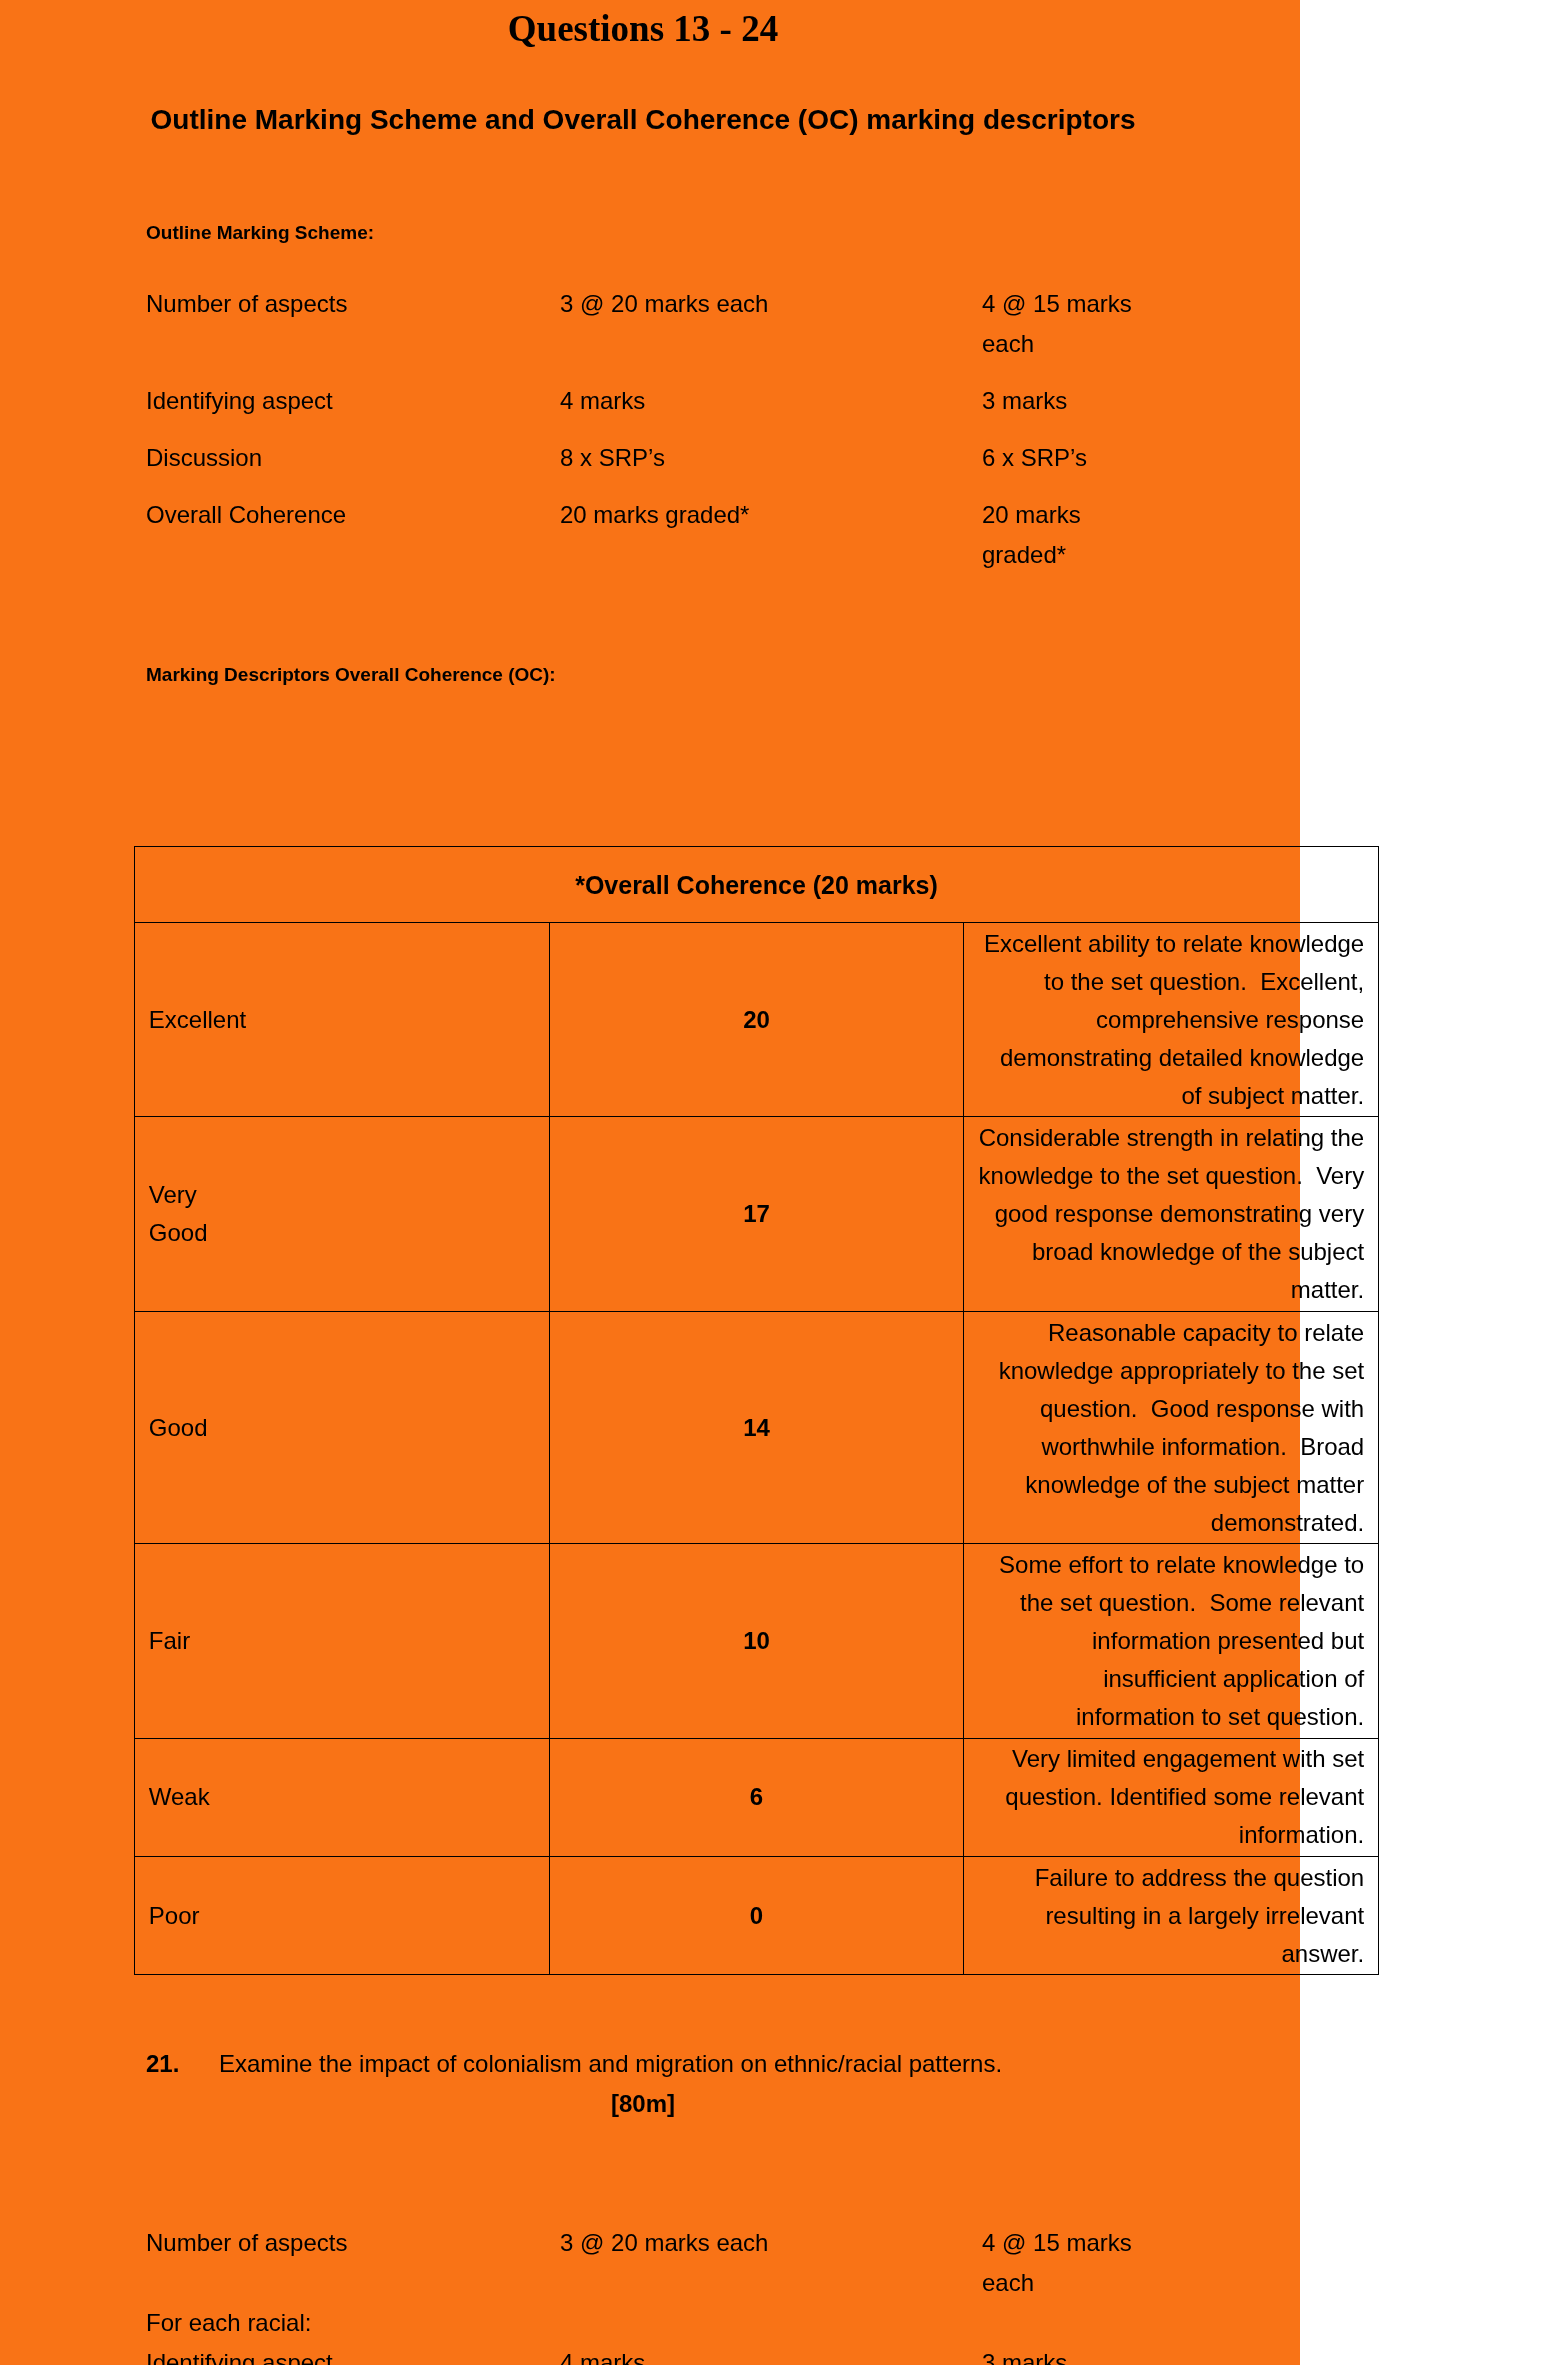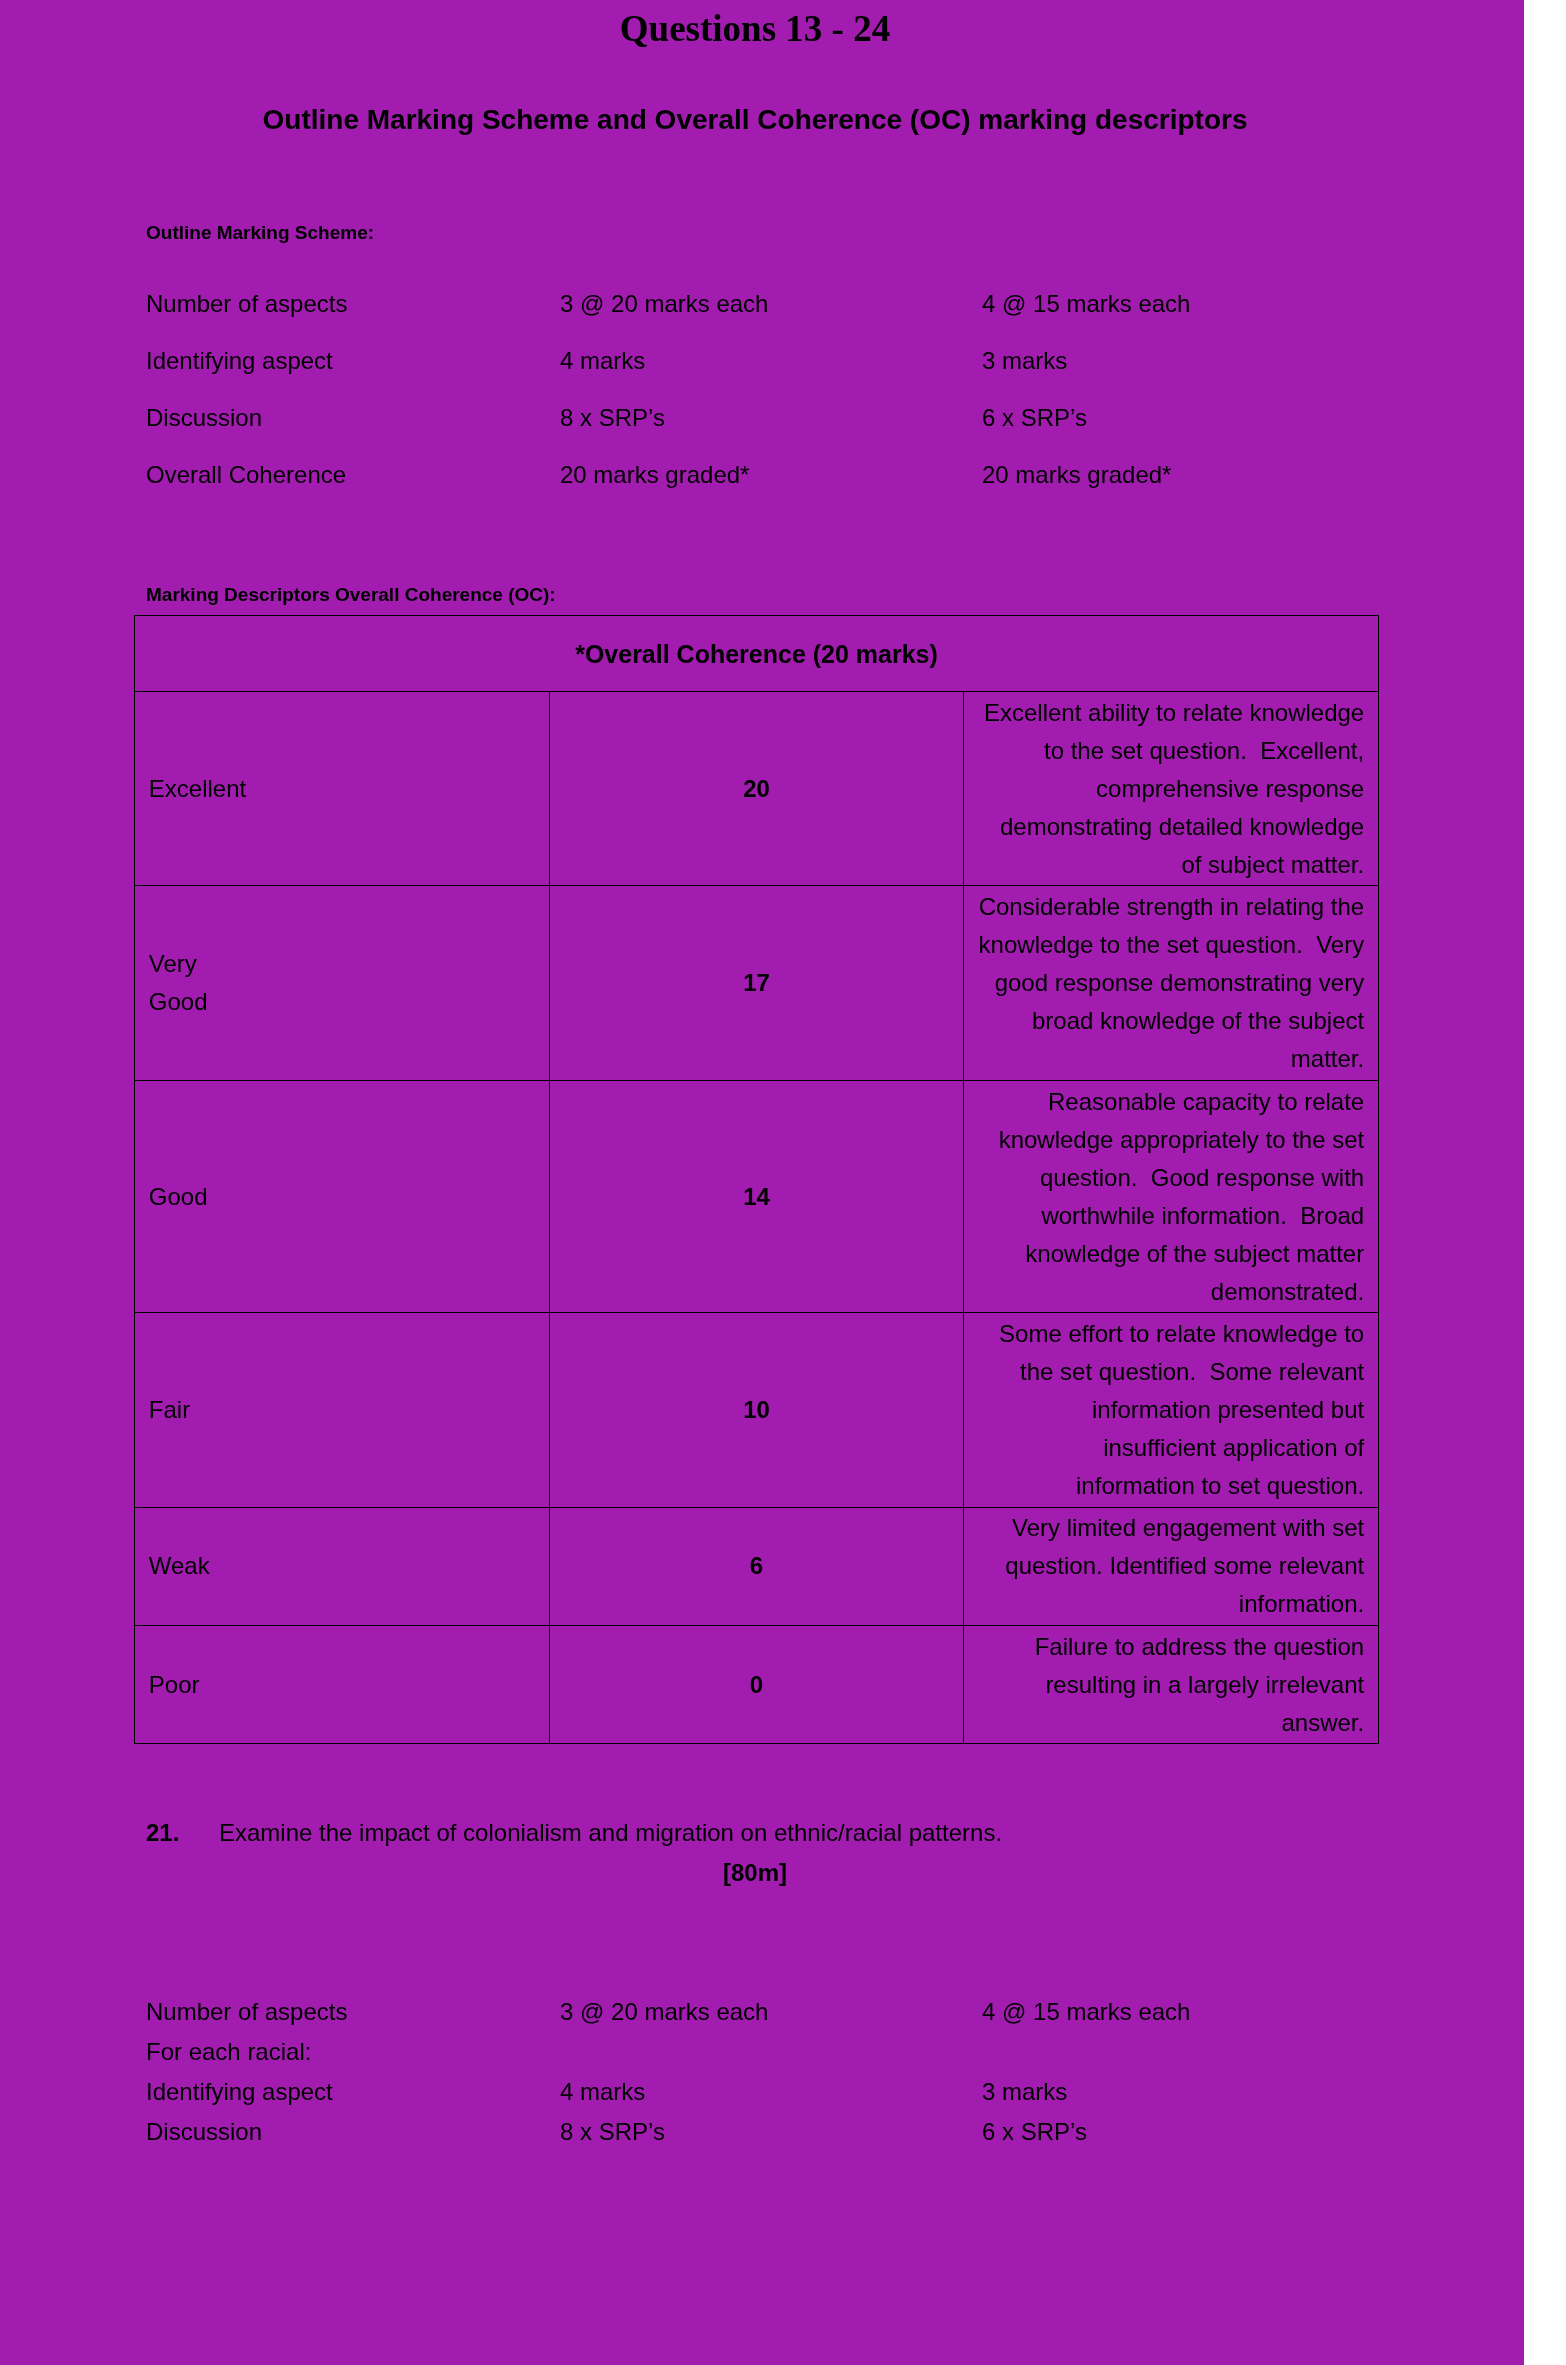--- a/index.html
+++ b/index.html
@@ -8,24 +8,24 @@
     width: 1566px;
     height: 2366px;
     overflow: hidden;
     color: #000000;
     font-family: "Liberation Sans", sans-serif;
     font-size: 24px;
     line-height: 40px;
   }
   .page {
     position: relative;
-    width: 1524px;
+    width: 1300px;
     height: 2366px;
     padding: 3.4px 160px 0 146px;
-    background: #a21caf;
+    background: #f97316;
   }
   .doc-title {
     font-family: "Liberation Serif", serif;
     font-weight: bold;
     font-size: 37px;
     line-height: 48px;
     text-align: center;
     margin-top: 1.7px;
   }
   .doc-subtitle {
@@ -53,20 +53,21 @@
   .scheme-grid-tight { margin-top: 99px; }
   .scheme-grid-tight .scheme-row { margin-bottom: 0; }
 
   .intro-para {
     margin-top: 29px;
     max-width: 1262px;
   }
 
   .oc-table {
     border-collapse: collapse;
+    margin-top: 151px;
     margin-left: -12px;
     width: 1245px;
     table-layout: fixed;
     line-height: 38px;
   }
   .oc-table th, .oc-table td {
     border: 1.7px solid #000000;
   }
   .oc-table th {
     height: 76px;

